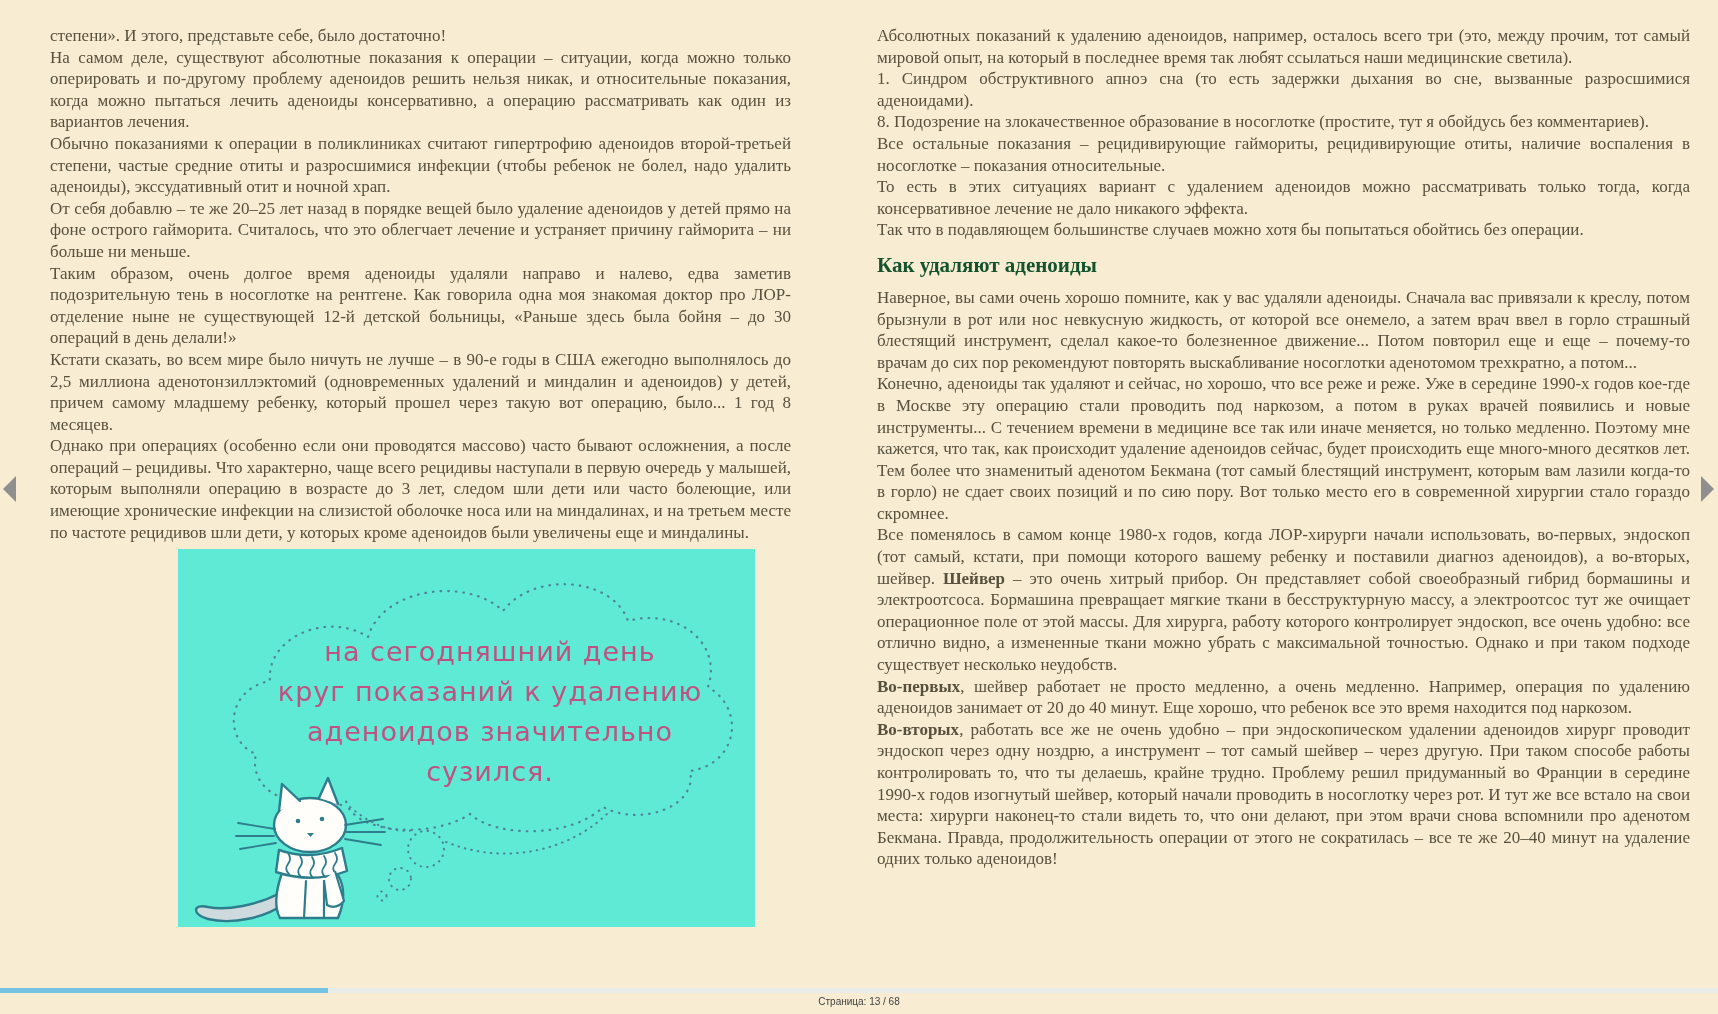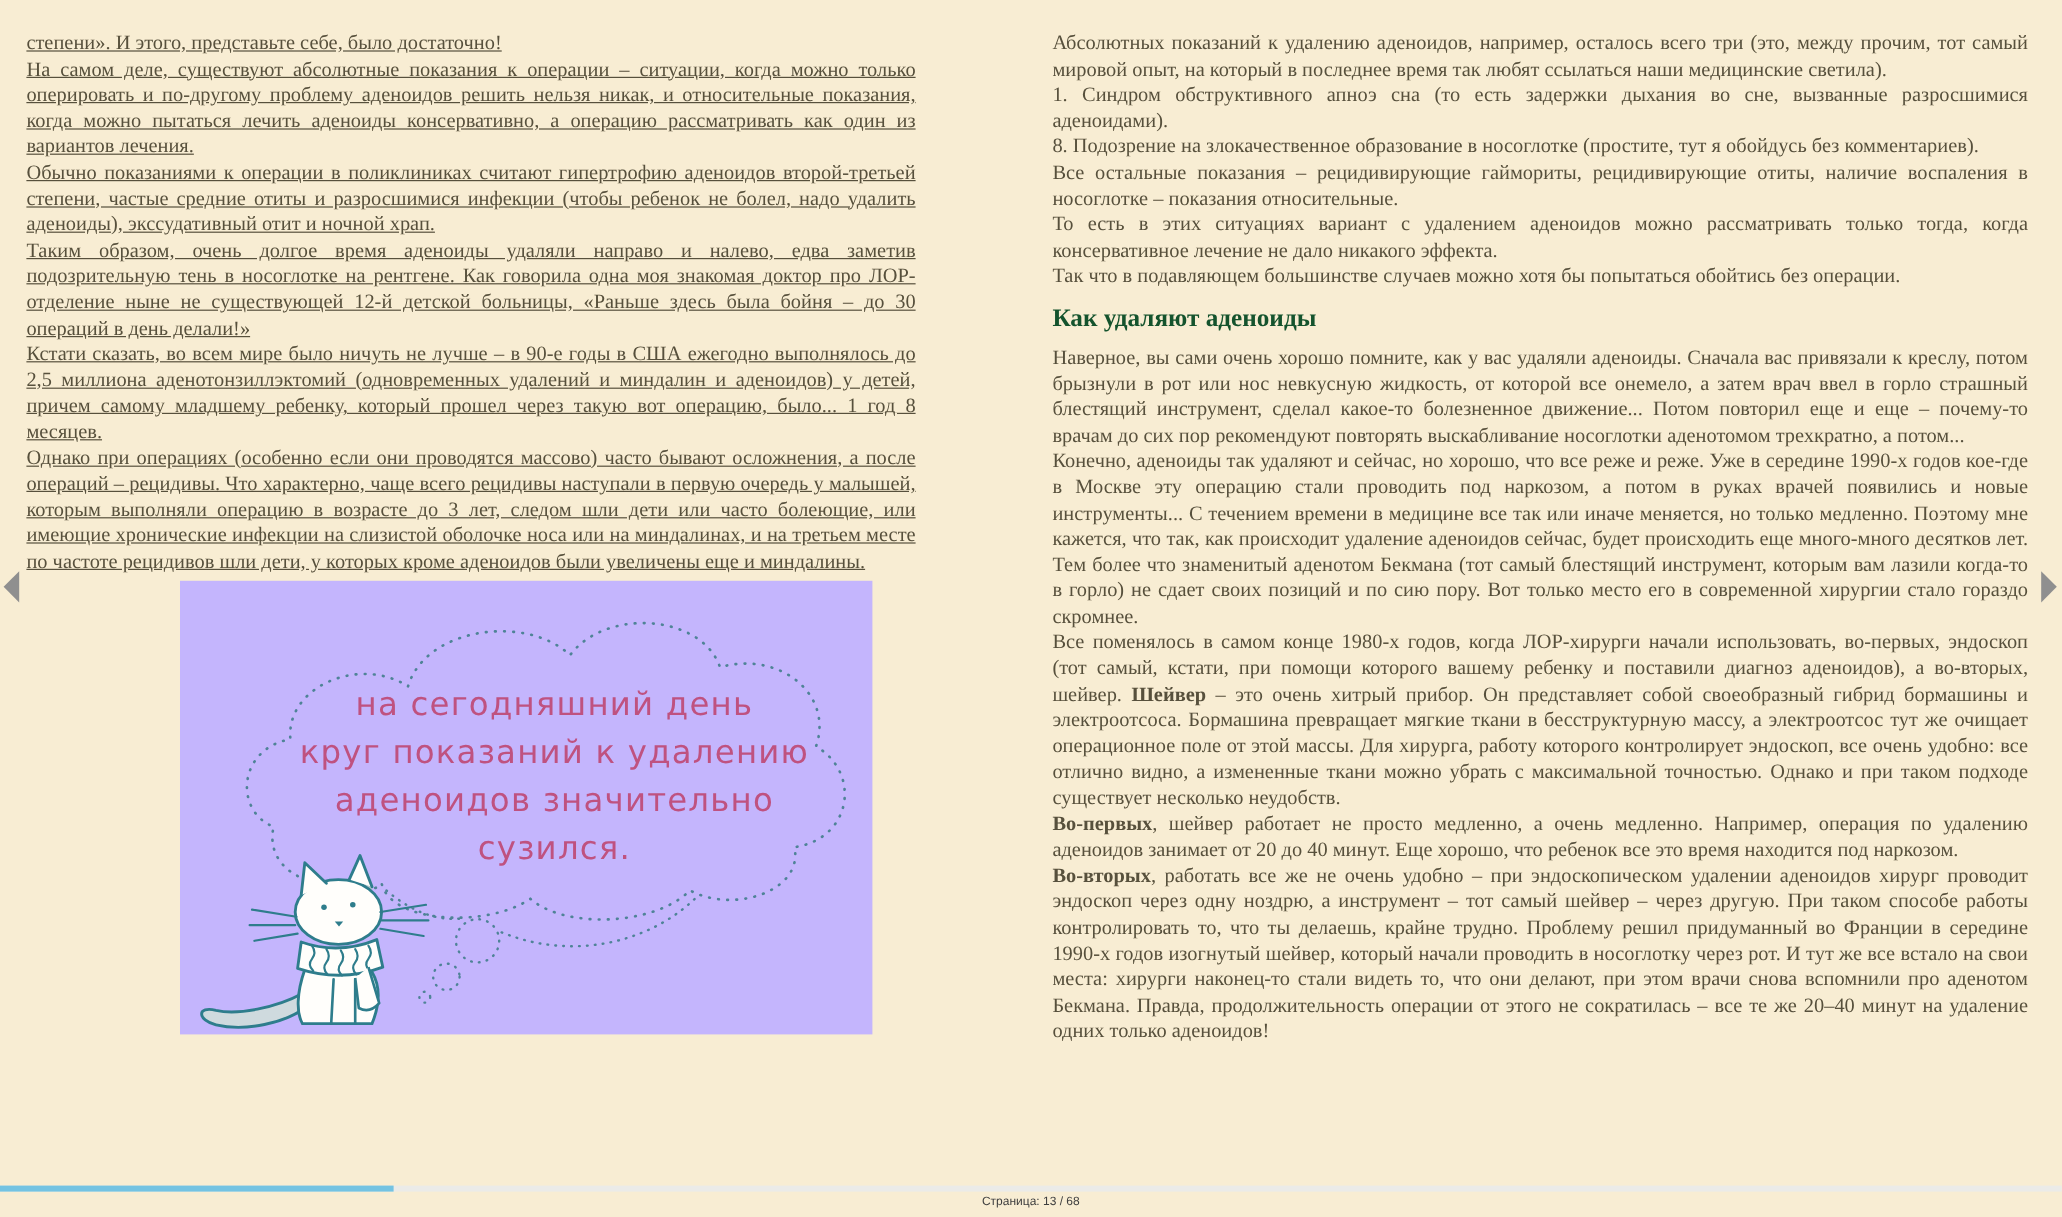--- a/index.html
+++ b/index.html
@@ -9,34 +9,34 @@
     background:#f8edd3;
     font-family:"Liberation Serif",serif;
     color:#57503c;
     overflow:hidden;
   }
   .col{
     position:absolute;top:25px;
     font-size:17px;line-height:21.6px;
     text-align:justify;
   }
-  .col-left{left:22px;width:741px;text-decoration:underline;}
+  .col-left{left:50px;width:741px;}
   .col-right{left:877px;width:813px;}
   .col p{margin:0;}
   .col h2{
     font-size:21px;line-height:26px;
     margin:11px 0 9px 0;
     text-align:left;
     color:#14532d;
   }
   .b{font-weight:bold;}
   .illustration{
     margin:6px 0 0 128px;
     width:577px;height:378px;
-    background:#c4b5fd;
+    background:#5eead4;
   }
   .illustration svg{display:block;}
   .cloud-caption{
     font-family:"DejaVu Sans",sans-serif;
     font-size:27px;
     letter-spacing:1px;
   }
   .progress-track{
     position:absolute;left:0;top:988px;
     width:100%;height:5px;
@@ -57,20 +57,21 @@
   .tri-right{border-left:13px solid #8f8f8f;border-right:0;}
 </style>
 </head>
 <body>
 
 <div class="col col-left">
   <div>
       <p>степени». И этого, представьте себе, было достаточно!</p>
       <p>На самом деле, существуют абсолютные показания к операции – ситуации, когда можно только оперировать и по-другому проблему аденоидов решить нельзя никак, и относительные показания, когда можно пытаться лечить аденоиды консервативно, а операцию рассматривать как один из вариантов лечения.</p>
       <p>Обычно показаниями к операции в поликлиниках считают гипертрофию аденоидов второй-третьей степени, частые средние отиты и разросшимися инфекции (чтобы ребенок не болел, надо удалить аденоиды), экссудативный отит и ночной храп.</p>
+      <p>От себя добавлю – те же 20–25 лет назад в порядке вещей было удаление аденоидов у детей прямо на фоне острого гайморита. Считалось, что это облегчает лечение и устраняет причину гайморита – ни больше ни меньше.</p>
       <p>Таким образом, очень долгое время аденоиды удаляли направо и налево, едва заметив подозрительную тень в носоглотке на рентгене. Как говорила одна моя знакомая доктор про ЛОР-отделение ныне не существующей 12-й детской больницы, «Раньше здесь была бойня – до 30 операций в день делали!»</p>
       <p>Кстати сказать, во всем мире было ничуть не лучше – в 90-е годы в США ежегодно выполнялось до 2,5 миллиона аденотонзиллэктомий (одновременных удалений и миндалин и аденоидов) у детей, причем самому младшему ребенку, который прошел через такую вот операцию, было... 1 год 8 месяцев.</p>
       <p>Однако при операциях (особенно если они проводятся массово) часто бывают осложнения, а после операций – рецидивы. Что характерно, чаще всего рецидивы наступали в первую очередь у малышей, которым выполняли операцию в возрасте до 3 лет, следом шли дети или часто болеющие, или имеющие хронические инфекции на слизистой оболочке носа или на миндалинах, и на третьем месте по частоте рецидивов шли дети, у которых кроме аденоидов были увеличены еще и миндалины.</p>
     </div>
 
   <div class="illustration">
     <svg width="577" height="378" viewBox="0 0 577 378" xmlns="http://www.w3.org/2000/svg">
 
       <path d="M 150 248
                C 110 262, 70 240, 78 205

